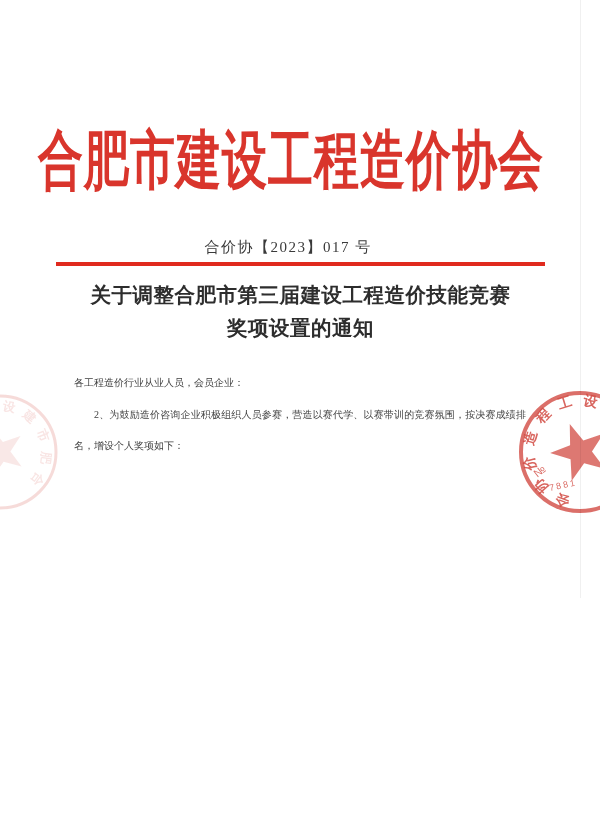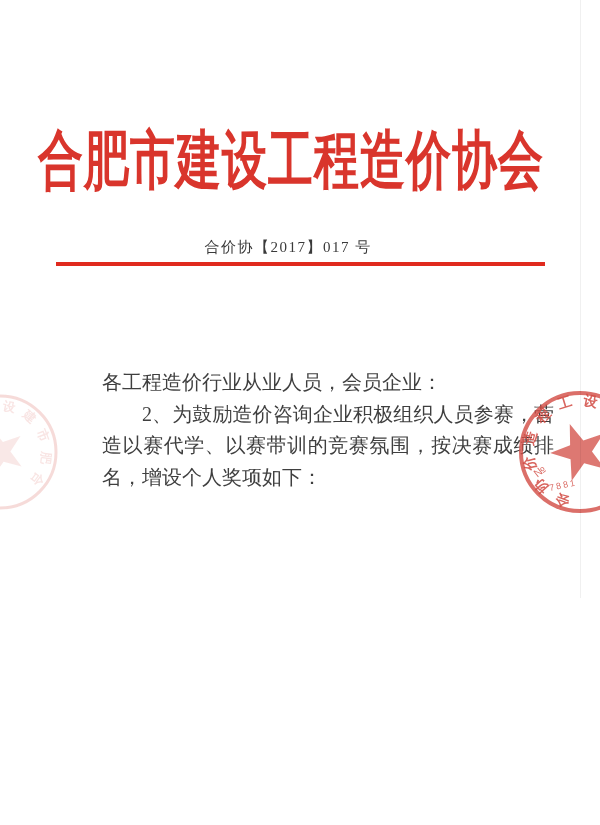--- a/index.html
+++ b/index.html
@@ -28,23 +28,22 @@
     background:var(--rule-red);
   }
   .doc-title{
     position:absolute;top:279px;left:56px;width:489px;margin:0;
     text-align:center;font-size:20.5px;font-weight:bold;color:#2d2d2d;
     line-height:33px;letter-spacing:0.5px;
   }
   .doc-title span{display:block;}
   .body-text{
     position:absolute;top:367px;left:74px;width:452px;
-    font-size:20px;line-height:31.6px;color:var(--body-ink);
+    font-size:10px;line-height:31.6px;color:var(--body-ink);
     text-align:justify;
-    margin-left:28px;
   }
   .body-text p{margin:0;}
   .para{text-indent:2em;}
   .page-number{
     position:absolute;top:752px;left:480px;font-size:12px;color:#909090;
   }
   .page-edge{
     position:absolute;top:0;left:580px;width:1px;height:825px;
     background:rgba(0,0,0,0.06);
   }
@@ -56,24 +55,28 @@
   .seal-char{font-family:"Liberation Serif","DejaVu Serif",serif;font-weight:bold;}
   .seal-serial{font-family:"Liberation Sans","DejaVu Sans",sans-serif;}
 </style>
 </head>
 <body>
 
 <div class="page">
 
   <div class="org-name">合肥市建设工程造价协会</div>
 
-  <div class="doc-number">合价协【2017】017 号</div>
+  <div class="doc-number">合价协【2023】017 号</div>
 
   <div class="red-rule"></div>
 
+  <h1 class="doc-title">
+    <span>关于调整合肥市第三届建设工程造价技能竞赛</span>
+    <span>奖项设置的通知</span>
+  </h1>
 
   <div class="body-text">
     <p>各工程造价行业从业人员，会员企业：</p>
     <p class="para">2、为鼓励造价咨询企业积极组织人员参赛，营造以赛代学、以赛带训的竞赛氛围，按决赛成绩排名，增设个人奖项如下：</p>
   </div>
 
   <svg id="seal-right" class="seal" width="150" height="190" viewBox="0 0 150 190">
     <circle class="seal-stroke" cx="100" cy="92" r="59" stroke-width="4" opacity="0.8"></circle>
     <path class="seal-fill" opacity="0.75" transform="translate(100 92) scale(1.15) translate(-100 -92)" d="M91.1,67.6 L102.9,82 L120.5,76 L110.4,91.6 L121.6,106.5 L103.6,101.8 L92.8,117 L91.8,98.4 L74,92.9 L91.4,86.2 Z"></path>
     <text class="seal-fill seal-serial" transform="translate(62 114) rotate(-38)" font-size="11" opacity="0.8" text-anchor="middle">№</text>

